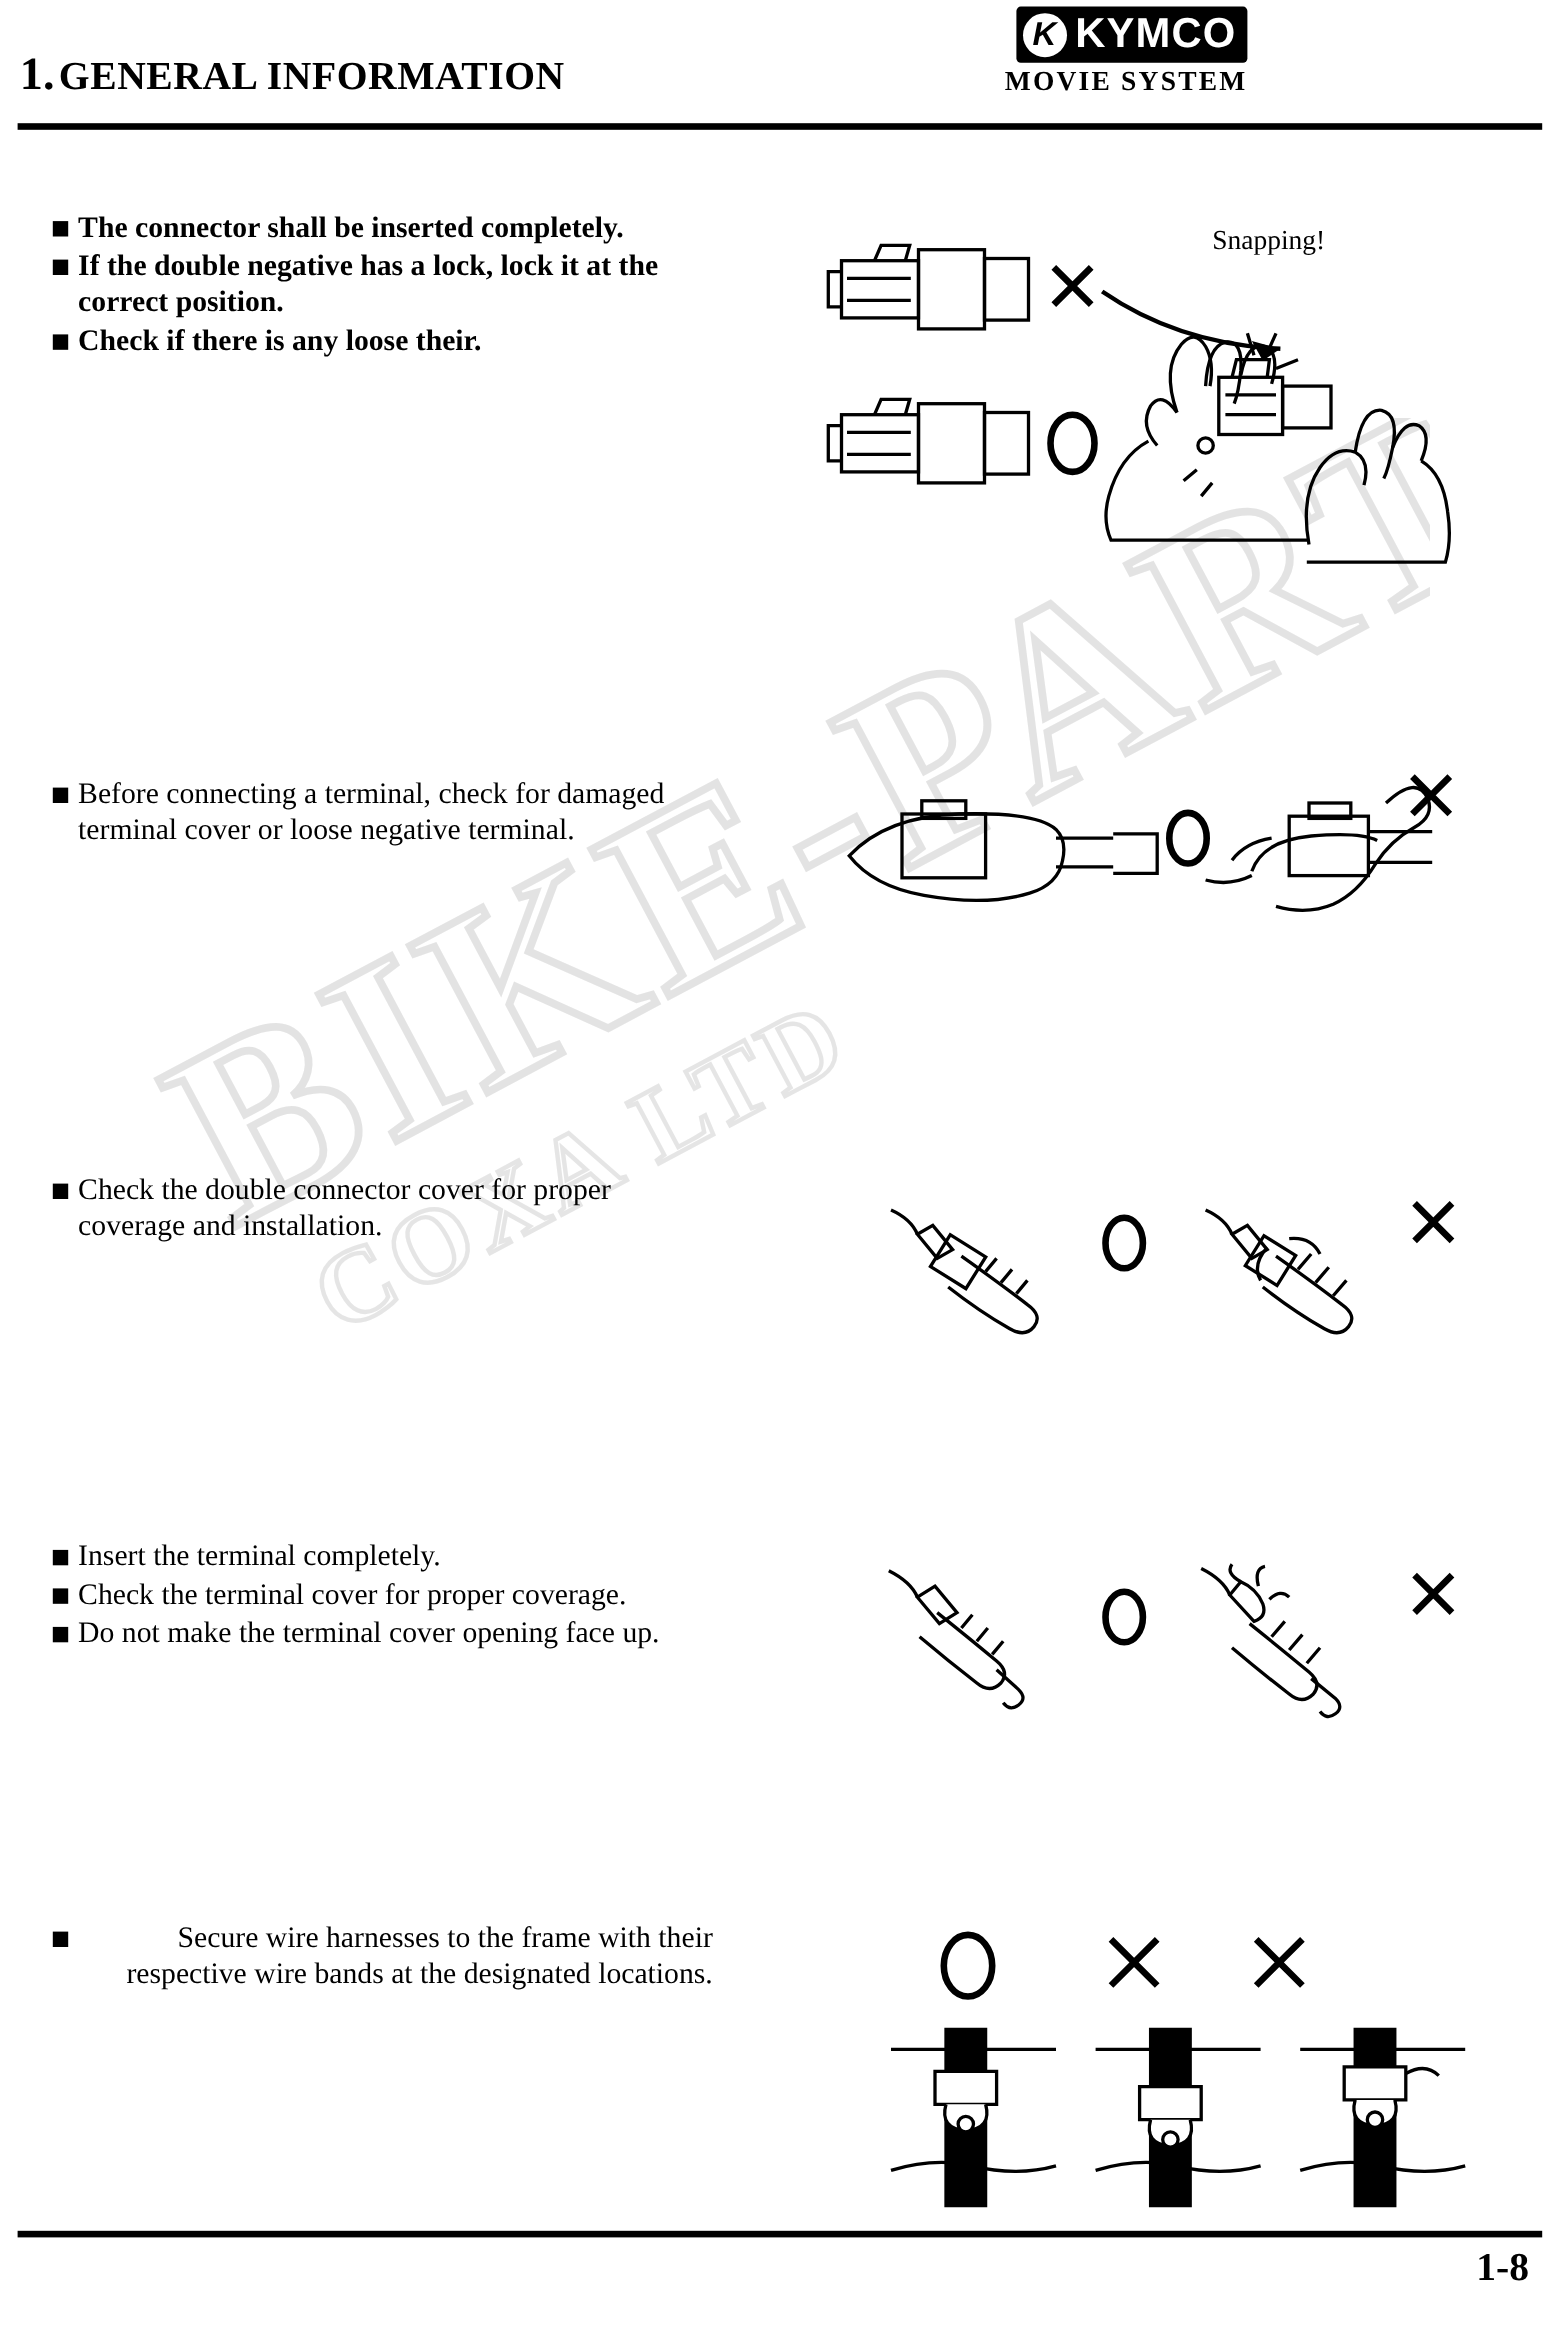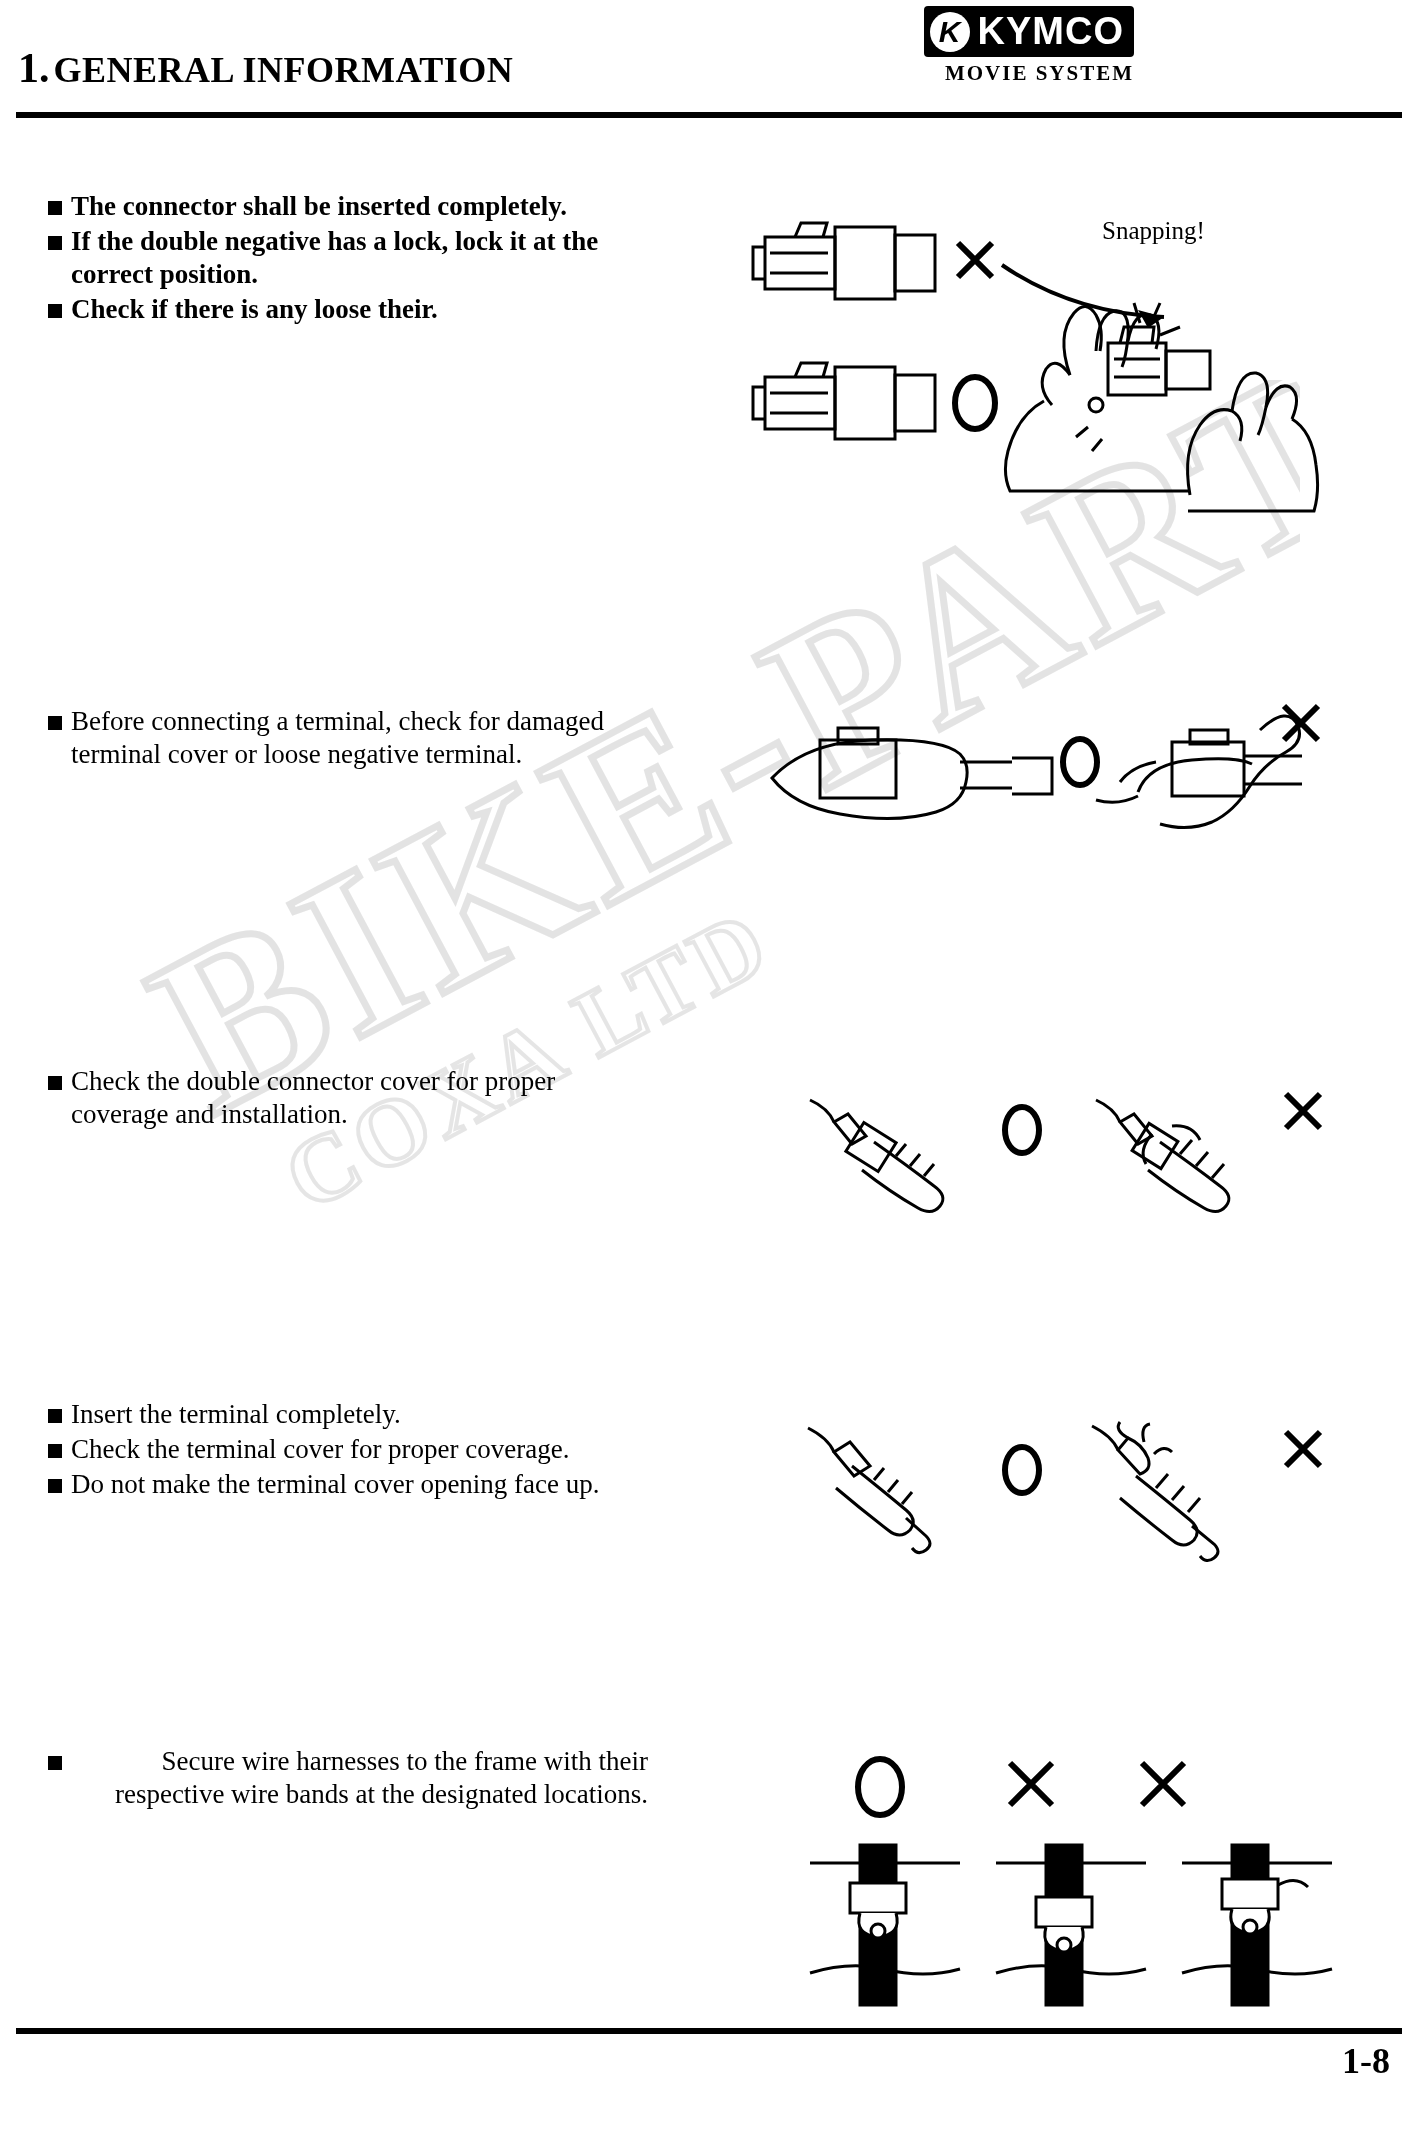--- a/index.html
+++ b/index.html
@@ -71,21 +71,21 @@
   .logo-text {
     font-family: "Liberation Sans", sans-serif;
     font-weight: bold;
     font-size: 38px;
     letter-spacing: 1px;
   }
   .system-label {
     margin-top: 4px;
     font-family: "Liberation Serif", serif;
     font-weight: bold;
-    font-size: 21px;
+    font-size: 25px;
     letter-spacing: 2px;
   }
   .header-rule {
     position: absolute;
     left: 16px;
     top: 112px;
     width: 1386px;
     height: 6px;
     background: #000;
   }
@@ -242,21 +242,21 @@
       <rect x="426" y="156" width="44" height="38"></rect>
       <path d="M380 148 l4 -16 h30 l-2 16"></path>
       <path d="M374 164 h46 M374 182 h46"></path>
 
       <path d="M400 128 l-6 -20 M412 126 l8 -18 M420 140 l20 -8" stroke-width="3"></path>
 
       <path d="M348 232 l-12 10 M362 244 l-10 12" stroke-width="3"></path>
       <ellipse cx="356" cy="210" rx="7" ry="7"></ellipse>
     </g>
   </svg>
-  <div class="snapping-label" style="left:362px; top:22px;">Snapping!</div>
+  <div class="snapping-label" style="left:362px; top:10px;">Snapping!</div>
 </div>
 
 <div class="block text-col" style="left:48px; top:705px;">
   <div class="bullet-line">
     <div class="bullet-sq"></div>
     <div class="bullet-text">Before connecting a terminal, check for damaged terminal cover or loose negative terminal.</div>
   </div>
 </div>
 
 <div class="fig" style="left:760px; top:700px;">

